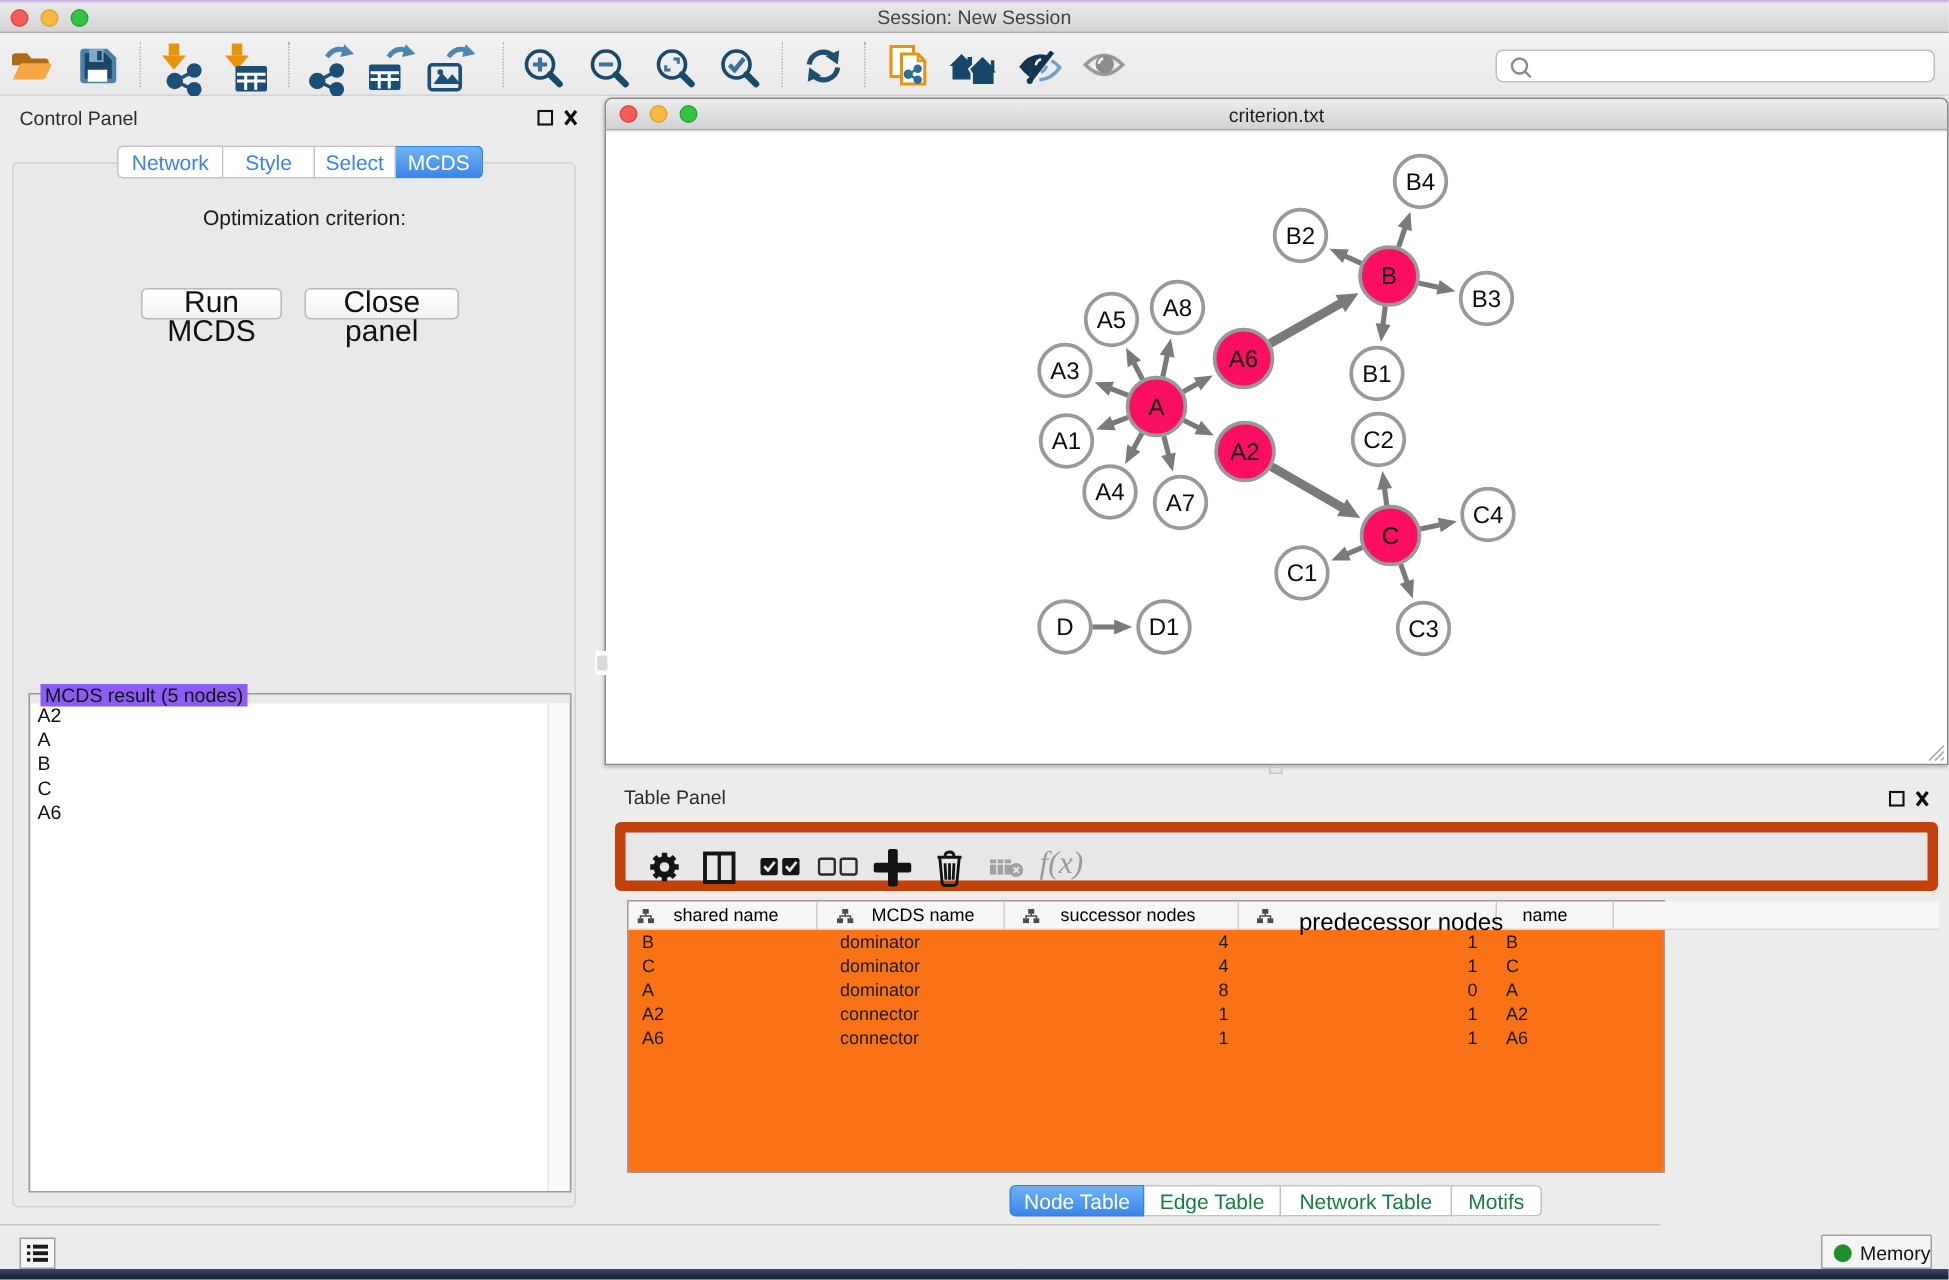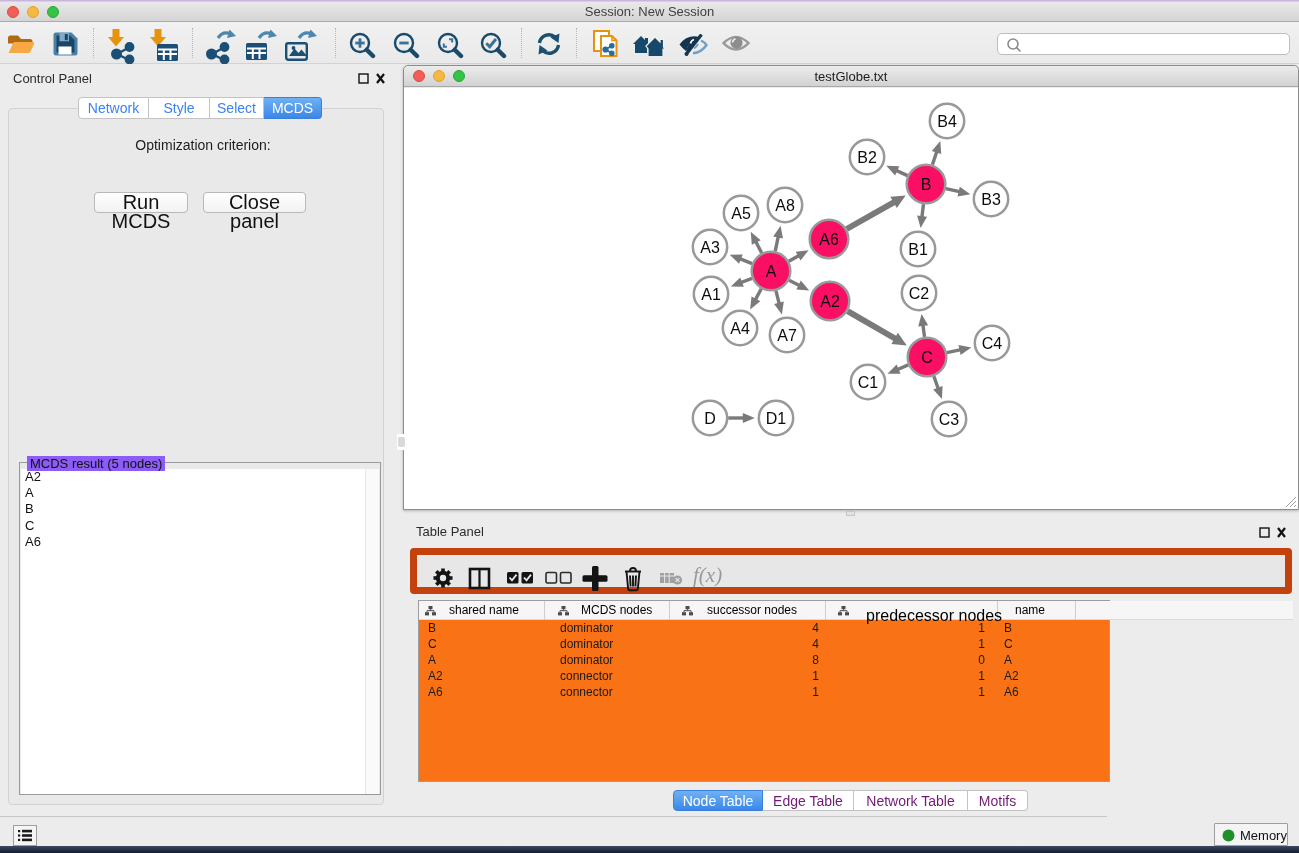--- a/index.html
+++ b/index.html
@@ -31,21 +31,21 @@
 #netwin{position:absolute;left:403px;top:65px;width:896px;height:445px;border:1px solid #8c8c8c;border-radius:5px 5px 0 0;box-shadow:0 1px 3px rgba(0,0,0,.25)}
 #nettitle{position:absolute;left:0;top:0;width:100%;height:21px;background:linear-gradient(#ececec,#d2d2d2);border-bottom:1px solid #a8a8a8;border-radius:5px 5px 0 0}
 #netbody{position:absolute;left:0;top:22px;width:894px;height:421px;background:#fff;overflow:hidden}
 #tpanel{position:absolute;left:403px;top:515px;width:896px;height:297px}
 .tbar{position:absolute;left:7px;top:33px;width:882px;height:46px;background:#e7e7e7;border:7px solid #c2410c;border-radius:4px}
 #ttable{position:absolute;left:15px;top:85px;width:692px;height:182px;background:#f97316;border:1px solid #9d9d9d}
 .thead{position:absolute;left:0;top:0;width:874px;height:19px;background:#f6f6f6;border-bottom:1px solid #d9d9d9}
 .th{position:absolute;top:0;height:19px;border-right:1px solid #cdcdcd;font-size:12px;color:#1a1a1a;text-align:center;line-height:19px}
 .trow{position:absolute;font-size:12px;color:#1a1a1a;height:16px;line-height:16px}
 .btabs{position:absolute;top:275px;display:flex;height:21px;left:270px}
-.btab{height:21px;line-height:20px;font-size:14px;color:#701a75;background:#fff;border:1px solid #c3c3c3;border-left:none;text-align:center}
+.btab{height:21px;line-height:20px;font-size:14px;color:#15803d;background:#fff;border:1px solid #c3c3c3;border-left:none;text-align:center}
 .btab.first{border-left:1px solid #c3c3c3;border-radius:4px 0 0 4px}
 .btab.last{border-radius:0 4px 4px 0}
 .btab.sel{background:linear-gradient(#6fb1f5,#3a87e8);color:#fff;border-color:#3a80d9}
 #statusbar{position:absolute;left:0;top:816px;width:1107px;height:31px;background:#ececec;border-top:1px solid #c6c6c6}
 #darkstrip{position:absolute;left:0;top:846px;width:1299px;height:7px;background:linear-gradient(#3d4a66,#2b3550 40%,#141e33)}
 #membtn{position:absolute;left:1214px;top:6px;width:74px;height:23px;background:#f4f4f4;border:1px solid #9f9f9f;border-radius:1px;font-size:13px;color:#111}
 #listbtn{position:absolute;left:13px;top:8px;width:24px;height:21px;background:#f5f5f5;border:1px solid #9f9f9f}
 .icon{position:absolute}
 </style></head><body>
 <div id="titlebar">
@@ -226,21 +226,21 @@
       </div>
       <div class="leg">MCDS result (5 nodes)</div>
     </div>
   </div>
 </div>
 <div id="netwin">
   <div id="nettitle">
     <div class="tl" style="left:9px;top:4px;background:#f25e57;border:1px solid #dc4b45"></div>
     <div class="tl" style="left:29px;top:4px;background:#f6b93f;border:1px solid #dfa233"></div>
     <div class="tl" style="left:49px;top:4px;background:#35c347;border:1px solid #27a737"></div>
-    <div class="ttext" style="top:3px;color:#1c1c1c">testGlobe.txt</div>
+    <div class="ttext" style="top:3px;color:#1c1c1c">criterion.txt</div>
   </div>
   <div id="netbody">
     <svg width="894" height="422" style="position:absolute;left:0;top:0" font-family="Liberation Sans, sans-serif">
         <line x1="348.1" y1="175.6" x2="331.9" y2="169.2" stroke="#7a7a7a" stroke-width="3.4"></line>
         <polygon points="325.7,166.8 338.7,166.5 335.1,175.8" fill="#7a7a7a"></polygon>
         <line x1="357.7" y1="165.0" x2="349.8" y2="149.7" stroke="#7a7a7a" stroke-width="3.4"></line>
         <polygon points="346.7,143.8 356.7,152.2 347.8,156.8" fill="#7a7a7a"></polygon>
         <line x1="371.2" y1="163.1" x2="375.2" y2="144.2" stroke="#7a7a7a" stroke-width="3.4"></line>
         <polygon points="376.6,137.7 379.0,150.5 369.2,148.4" fill="#7a7a7a"></polygon>
         <line x1="348.0" y1="190.3" x2="333.0" y2="196.0" stroke="#7a7a7a" stroke-width="3.4"></line>
@@ -389,21 +389,21 @@
 <div style="position:absolute;left:276px;top:8px;font-family:'Liberation Serif',serif;font-style:italic;font-size:21px;color:#9a9a9a">f(x)</div>
 </div>
   <div id="ttable">
     <div class="thead">
         <div class="th" style="left:0;width:126px"></div>
 <div class="th" style="left:126px;width:125px"></div>
 <div class="th" style="left:251px;width:156px"></div>
 <div class="th" style="left:407px;width:172px"></div>
 <div class="th" style="left:579px;width:78px"></div>
 <span style="position:absolute;left:30px;top:0;font-size:12px;line-height:19px">shared name</span>
-<span style="position:absolute;left:162px;top:0;font-size:12px;line-height:19px">MCDS nodes</span>
+<span style="position:absolute;left:162px;top:0;font-size:12px;line-height:19px">MCDS name</span>
 <span style="position:absolute;left:288px;top:0;font-size:12px;line-height:19px">successor nodes</span>
 <span style="position:absolute;left:447px;top:5px;font-size:16px;line-height:19px">predecessor nodes</span>
 <span style="position:absolute;left:596px;top:0;font-size:12px;line-height:19px">name</span>
 <svg style="position:absolute;left:6px;top:5px" width="11" height="10">
           <g fill="#4c4c4c">
             <rect x="3.5" y="0" width="4" height="3.2"></rect>
             <rect x="0" y="6.2" width="4" height="3.2"></rect>
             <rect x="7" y="6.2" width="4" height="3.2"></rect>
           </g>
           <path d="M5.5 3.2 v1.5 M2 6.2 V4.7 h7 V6.2" fill="none" stroke="#4c4c4c" stroke-width="1"></path>

